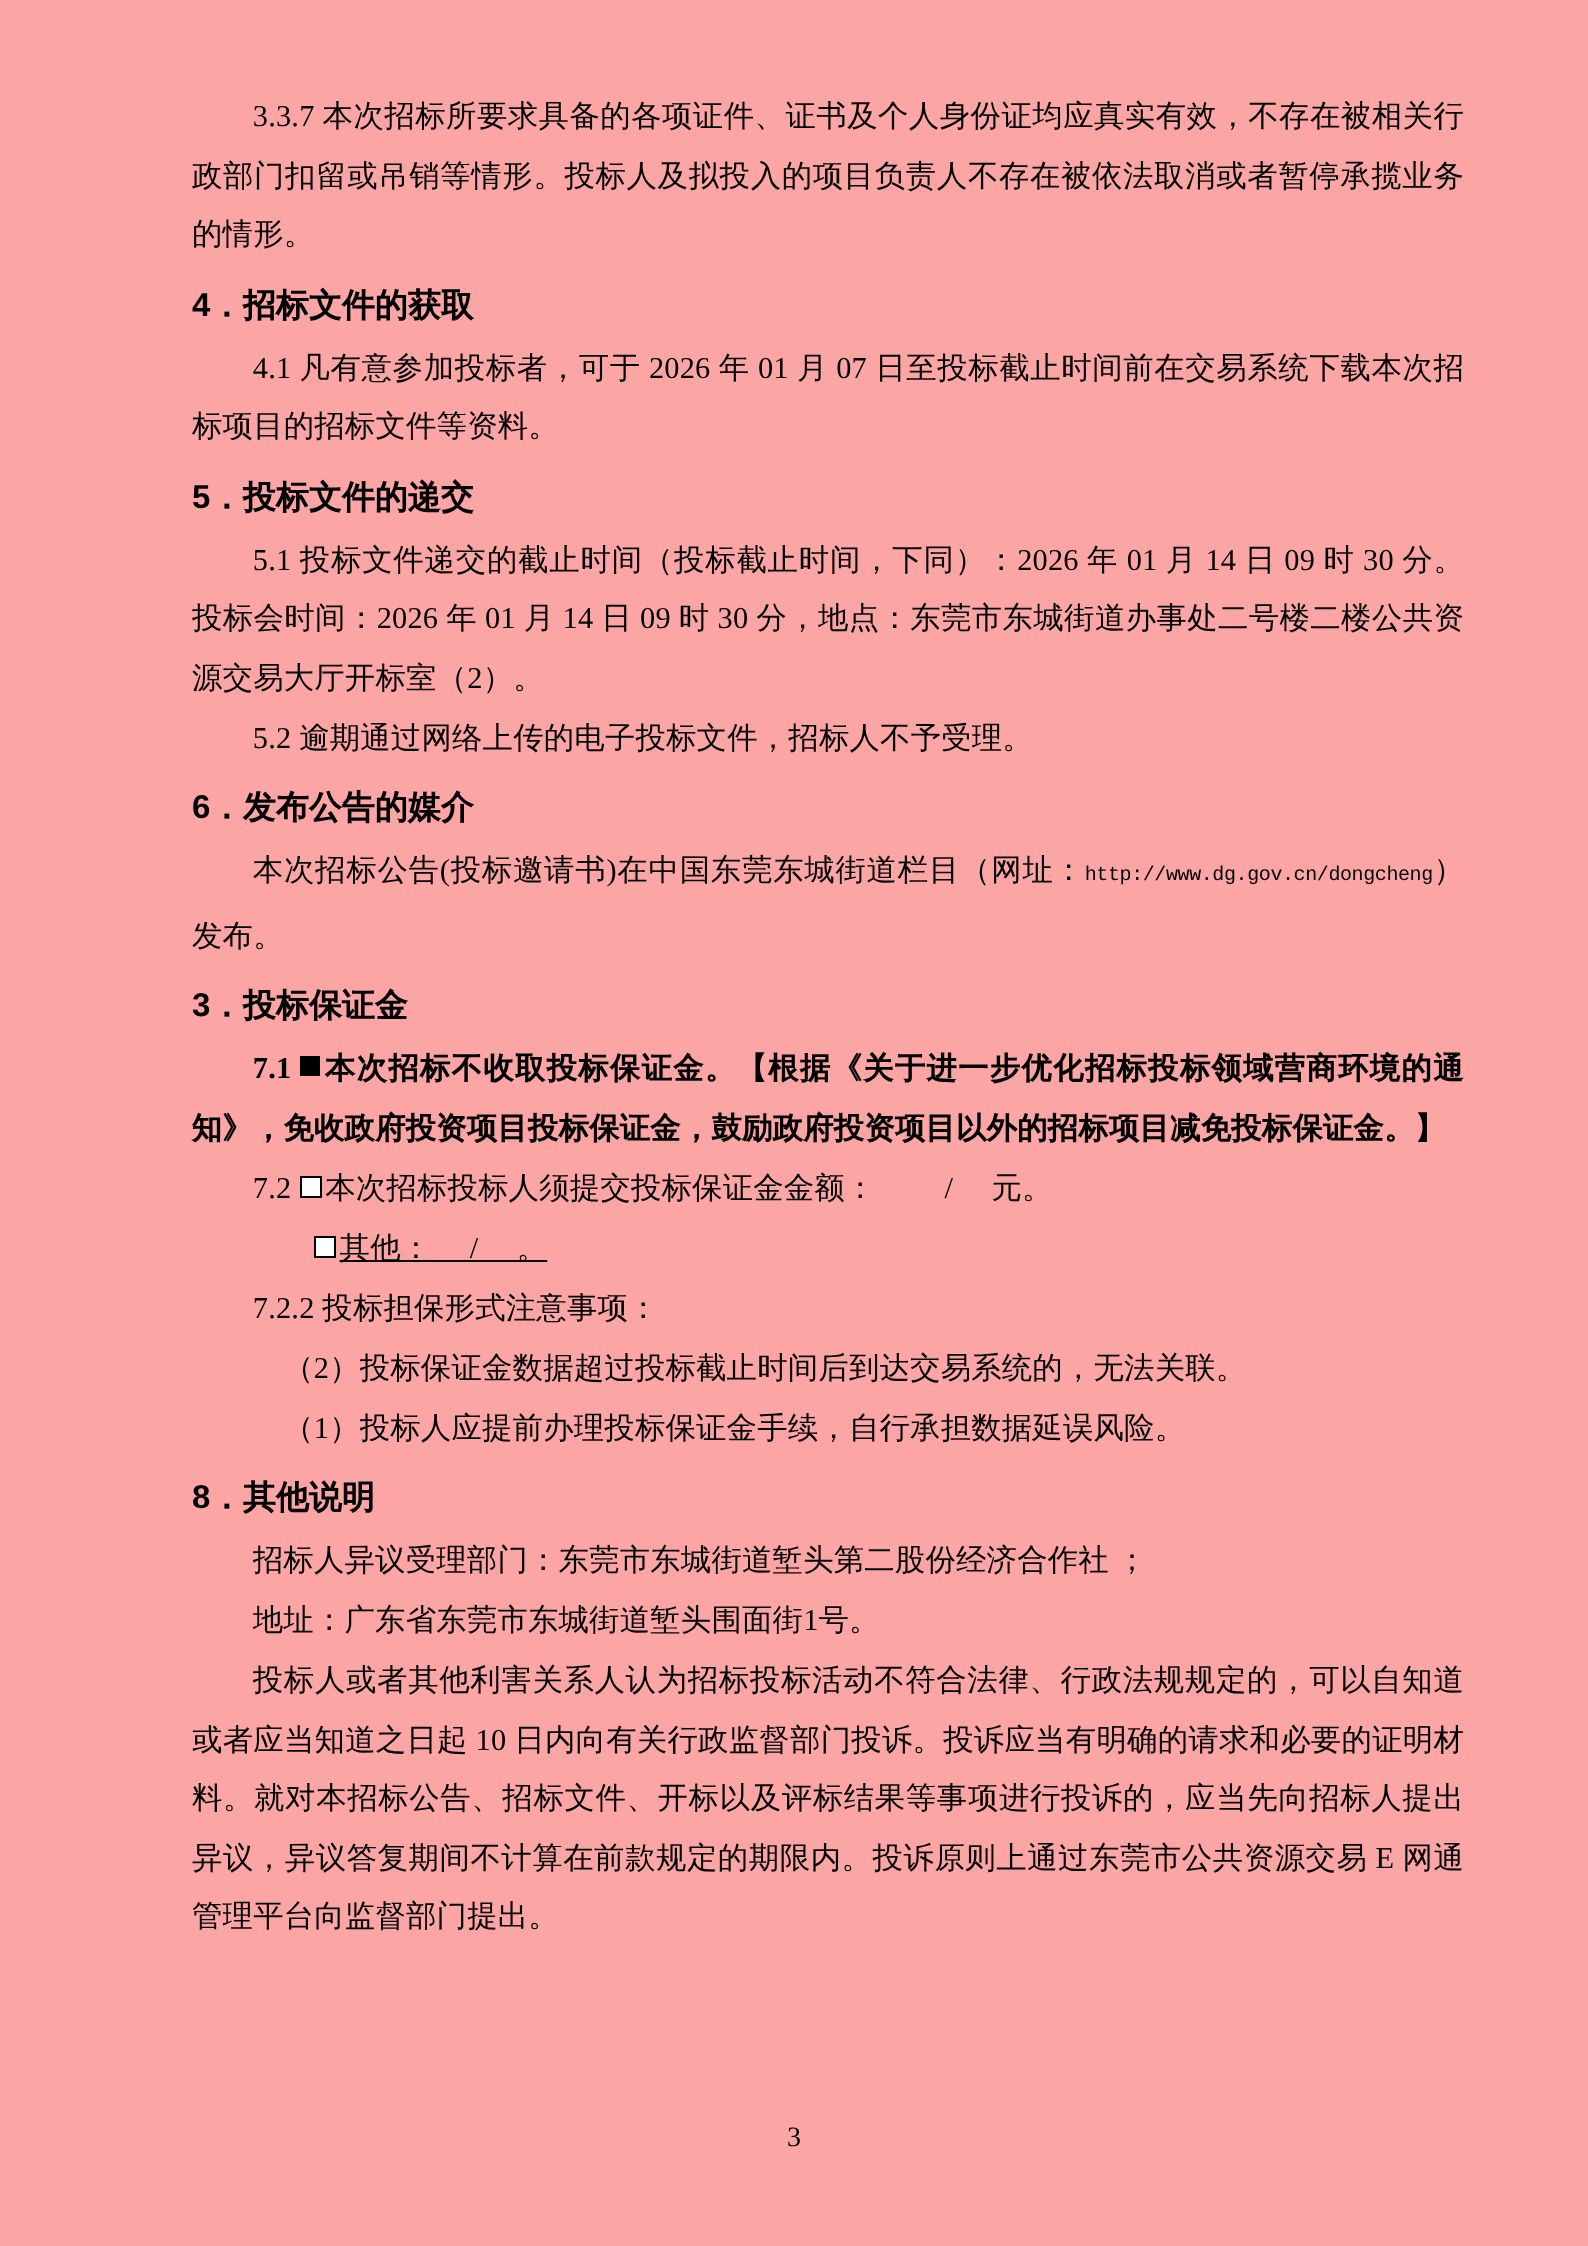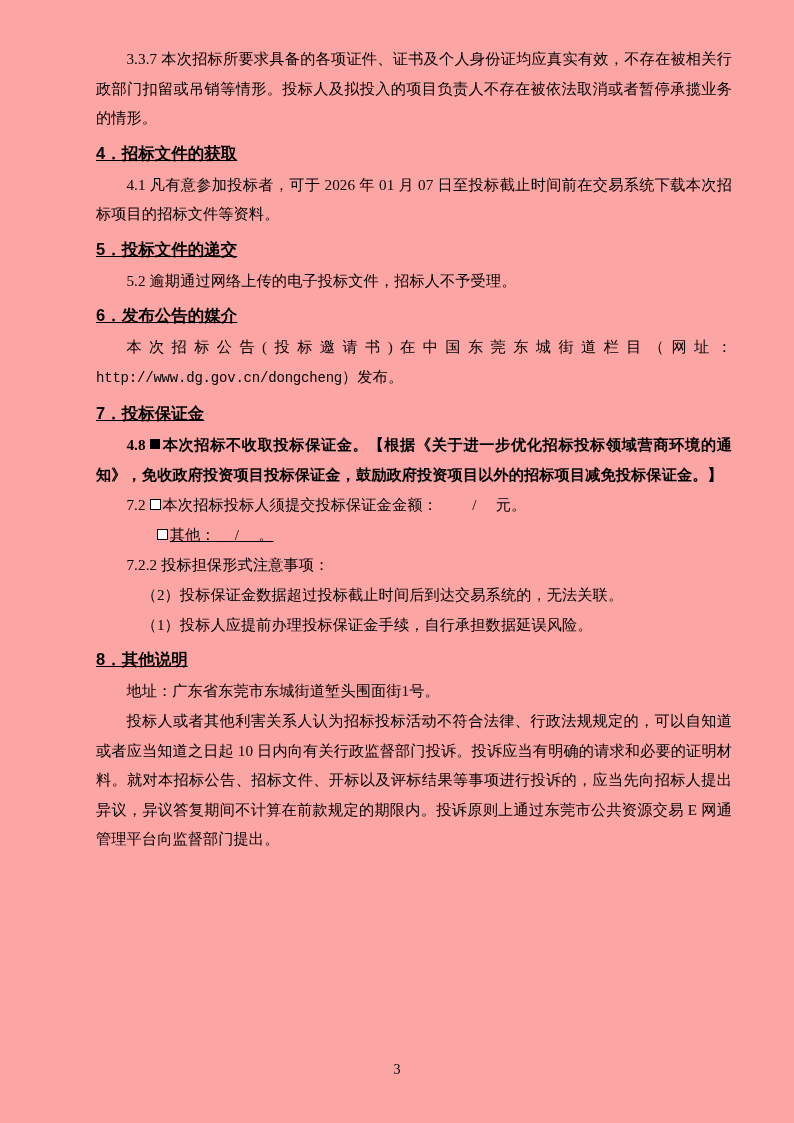--- a/index.html
+++ b/index.html
@@ -43,28 +43,27 @@
     text-indent: 4em;
     text-decoration: underline;
   }
   h2 {
     margin: 5px 0 2px 0;
     font-size: 16.5px;
     line-height: 30px;
     font-weight: bold;
     font-family: "Liberation Sans", "DejaVu Sans", sans-serif;
     text-indent: 0;
-    text-decoration: underline;
   }
   .bold-note {
     font-weight: bold;
   }
   .mono {
     font-family: "Liberation Mono", "DejaVu Sans Mono", monospace;
-    font-size: 14px;
+    font-size: 10px;
     letter-spacing: -0.2px;
   }
   .sq-filled {
     display: inline-block;
     width: 10px;
     height: 10px;
     background: #000;
     vertical-align: 1px;
     margin-right: 2px;
   }
@@ -95,46 +94,48 @@
   <div class="content">
 
     <p class="indent">3.3.7 本次招标所要求具备的各项证件、证书及个人身份证均应真实有效，不存在被相关行政部门扣留或吊销等情形。投标人及拟投入的项目负责人不存在被依法取消或者暂停承揽业务的情形。</p>
 
     <h2>4．招标文件的获取</h2>
 
     <p class="indent">4.1 凡有意参加投标者，可于 2026 年 01 月 07 日至投标截止时间前在交易系统下载本次招标项目的招标文件等资料。</p>
 
     <h2>5．投标文件的递交</h2>
 
+    <p class="indent">5.1 投标文件递交的截止时间（投标截止时间，下同）：2026 年 01 月 14 日 09 时 30 分。投标会时间：2026 年 01 月 14 日 09 时 30 分，地点：东莞市东城街道办事处二号楼二楼公共资源交易大厅开标室（2）。</p>
 
     <p class="indent">5.2 逾期通过网络上传的电子投标文件，招标人不予受理。</p>
 
     <h2>6．发布公告的媒介</h2>
 
     <p class="indent"><span>本次招标公告(投标邀请书)在中国东莞东城街道栏目（网址：</span><span class="mono">http://www.dg.gov.cn/dongcheng</span><span>）发布。</span></p>
 
-    <h2>7．投标保证金</h2>
+    <h2>3．投标保证金</h2>
 
-    <p class="indent bold-note"><span>4.8 </span><span class="sq-filled"></span><span>本次招标不收取投标保证金。【根据《关于进一步优化招标投标领域营商环境的通知》，免收政府投资项目投标保证金，鼓励政府投资项目以外的招标项目减免投标保证金。】</span></p>
+    <p class="indent bold-note"><span>7.1 </span><span class="sq-filled"></span><span>本次招标不收取投标保证金。【根据《关于进一步优化招标投标领域营商环境的通知》，免收政府投资项目投标保证金，鼓励政府投资项目以外的招标项目减免投标保证金。】</span></p>
 
     <p class="indent"><span>7.2 </span><span class="sq-empty"></span><span>本次招标投标人须提交投标保证金金额：　 　/ 　元。</span></p>
 
 
     <p class="indent4"><span class="sq-empty"></span><span>其他：　 / 　。</span></p>
 
     <p class="indent">7.2.2 投标担保形式注意事项：</p>
 
 
     <p class="indent3">（2）投标保证金数据超过投标截止时间后到达交易系统的，无法关联。</p>
 
     <p class="indent3">（1）投标人应提前办理投标保证金手续，自行承担数据延误风险。</p>
 
     <h2>8．其他说明</h2>
 
 
+    <p class="indent">招标人异议受理部门：东莞市东城街道堑头第二股份经济合作社 ；</p>
 
 
     <p class="indent">地址：广东省东莞市东城街道堑头围面街1号。</p>
 
     <p class="indent">投标人或者其他利害关系人认为招标投标活动不符合法律、行政法规规定的，可以自知道或者应当知道之日起 10 日内向有关行政监督部门投诉。投诉应当有明确的请求和必要的证明材料。就对本招标公告、招标文件、开标以及评标结果等事项进行投诉的，应当先向招标人提出异议，异议答复期间不计算在前款规定的期限内。投诉原则上通过东莞市公共资源交易 E 网通管理平台向监督部门提出。</p>
 
   </div>
 
   <div class="pagenum">3</div>
 </div>

